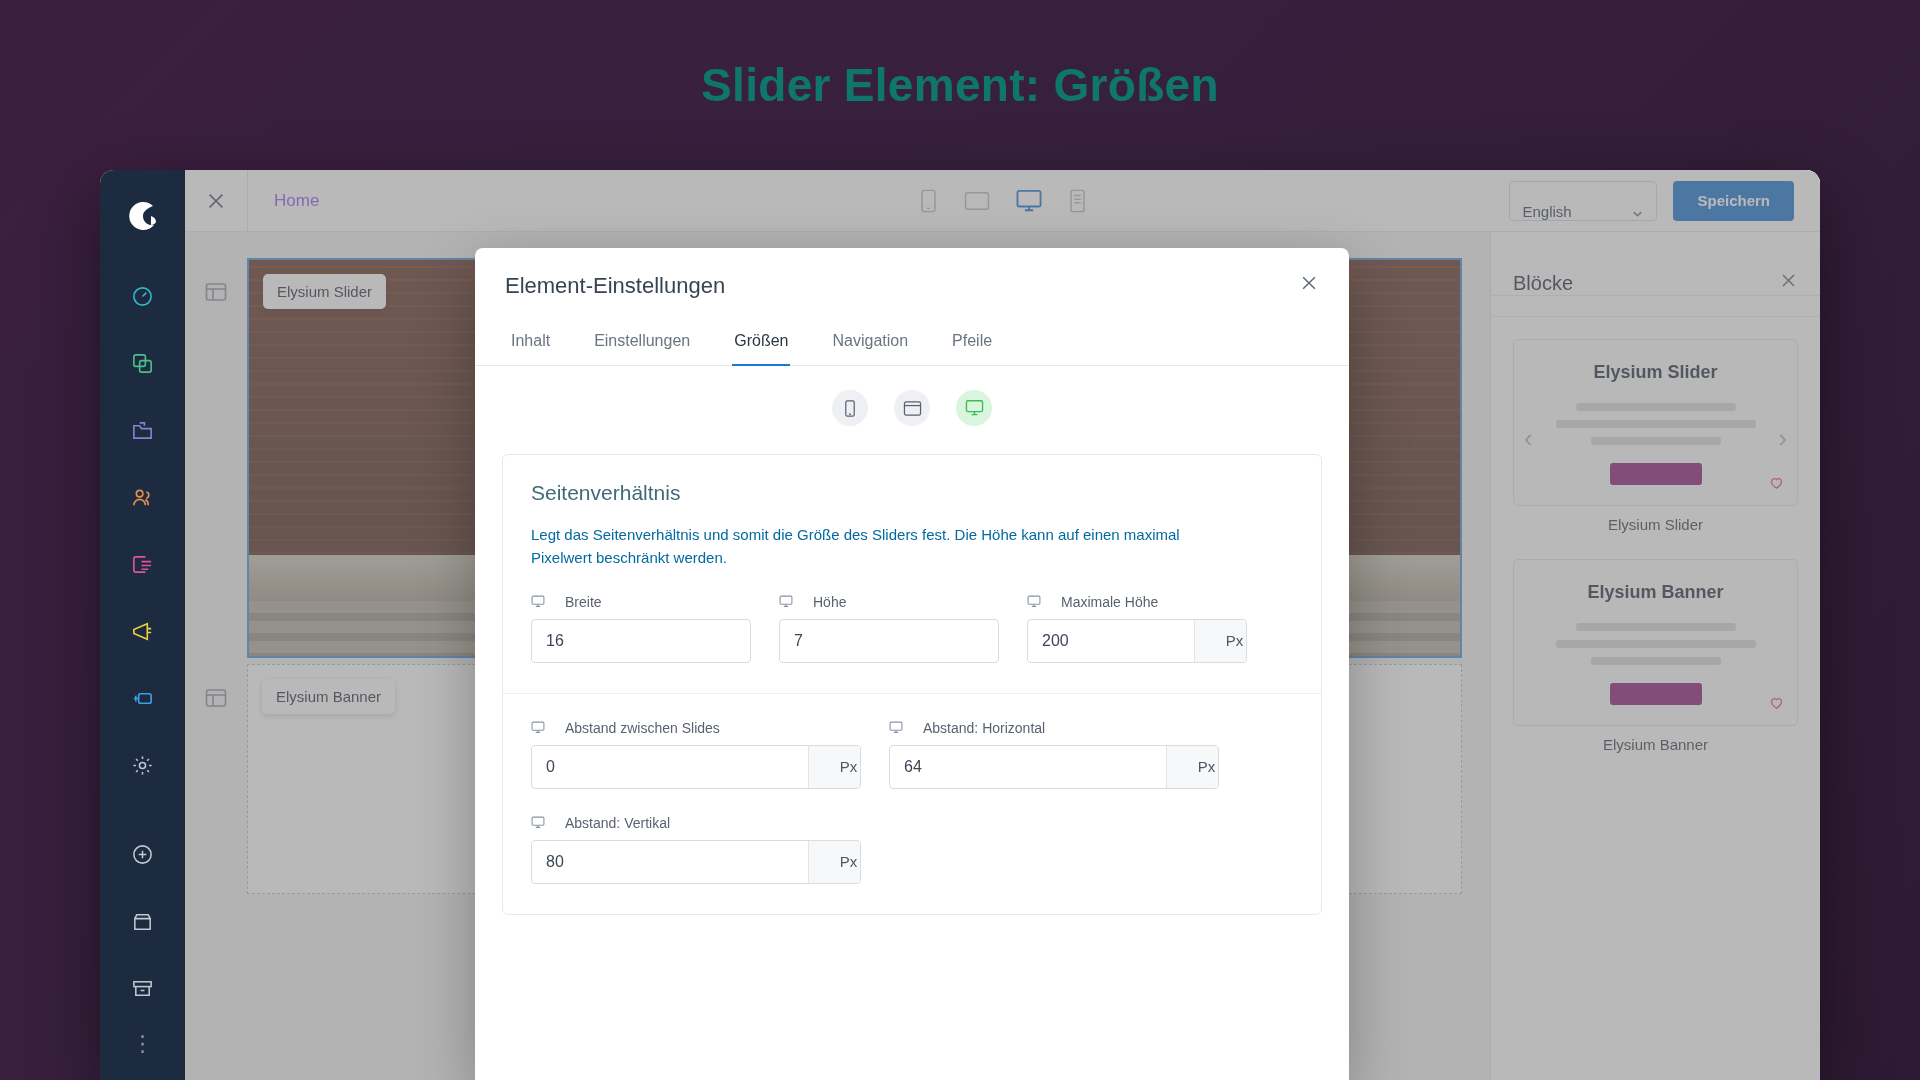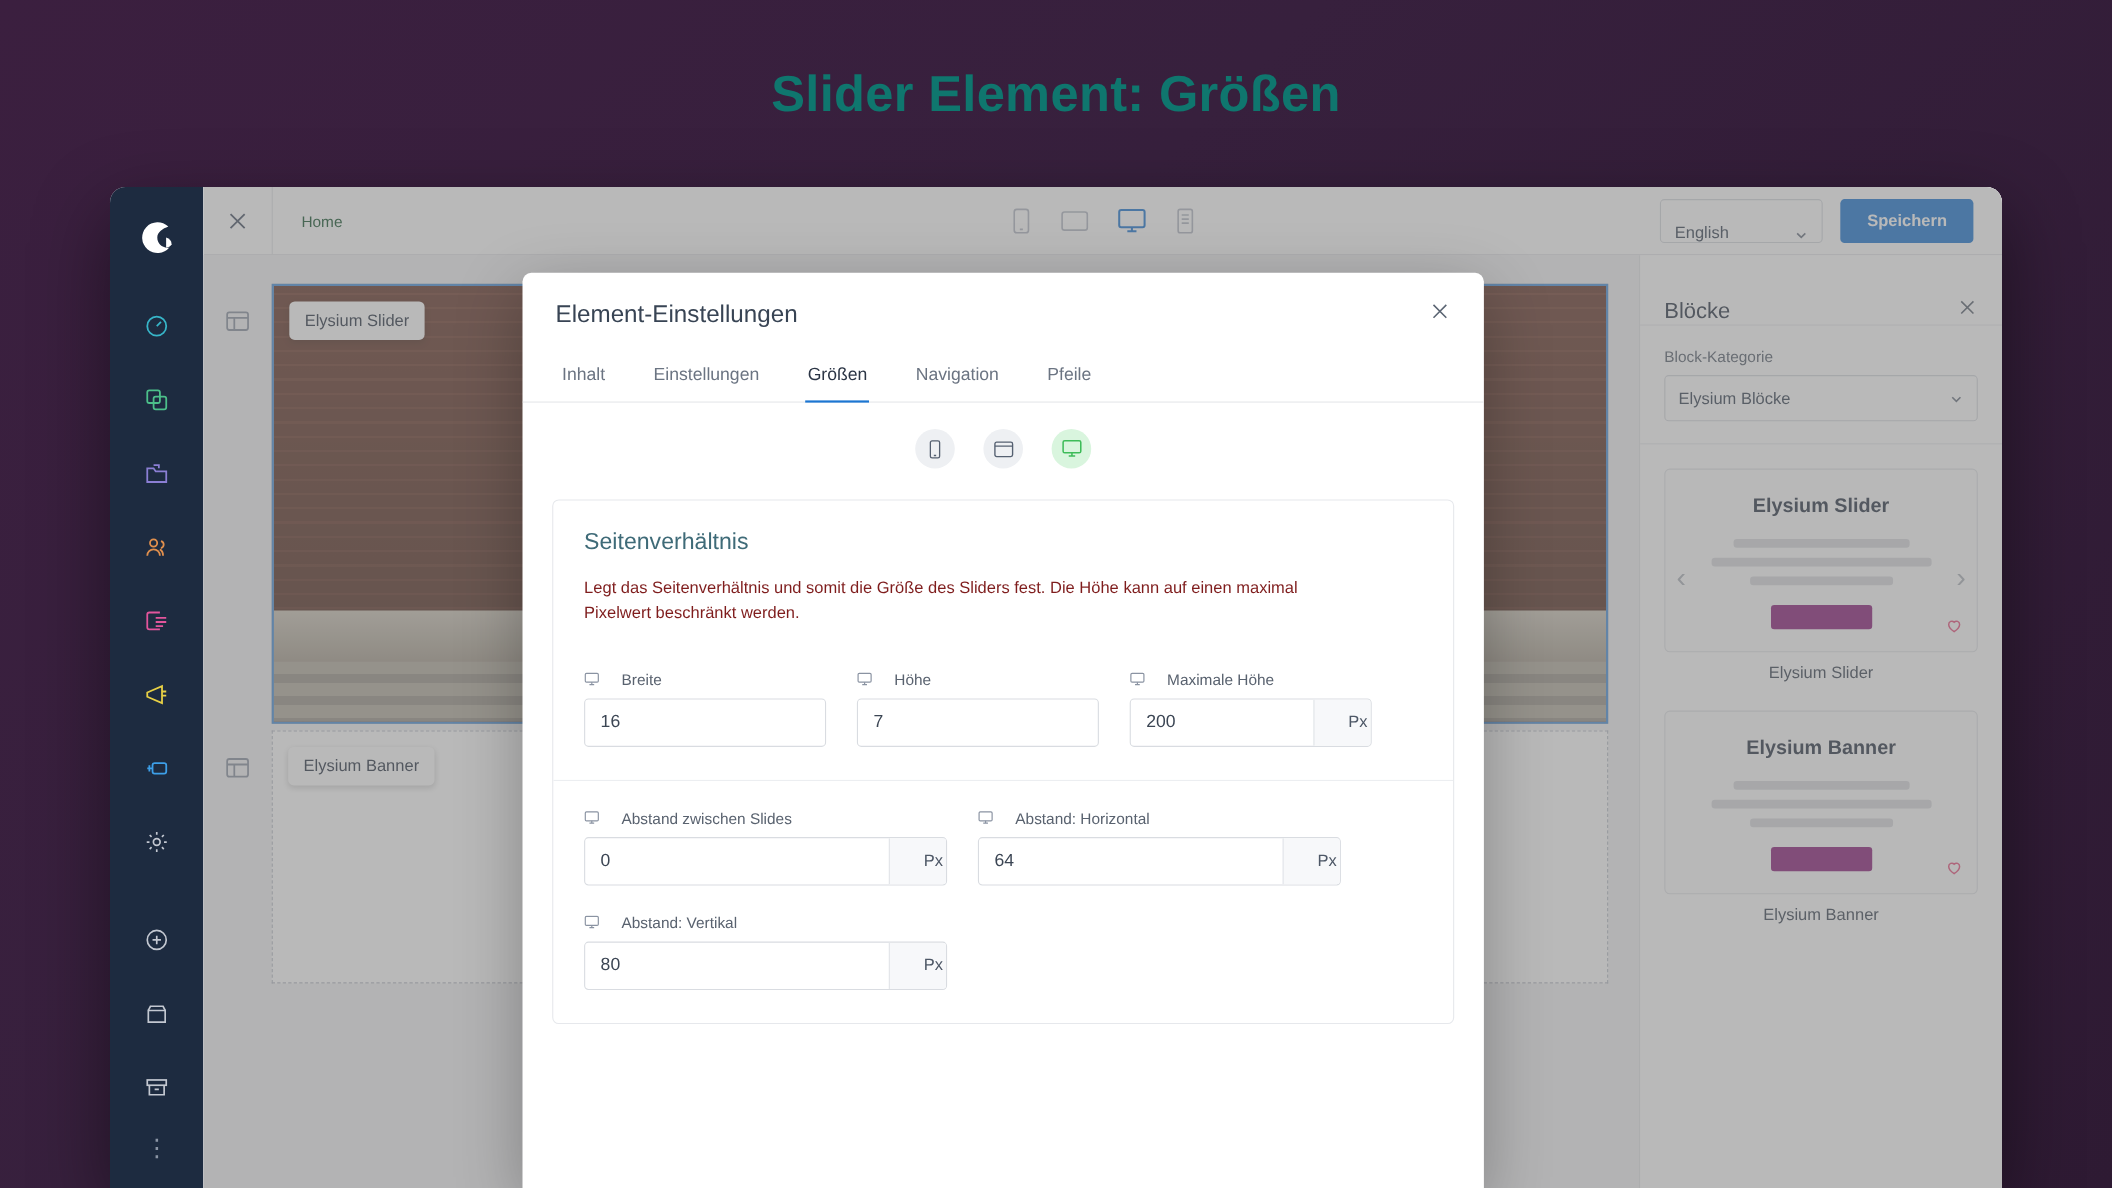--- a/index.html
+++ b/index.html
@@ -79,21 +79,21 @@
     flex-shrink: 0;
   }
   .topbar-close {
     width: 63px; height: 62px;
     display: flex; align-items: center; justify-content: center;
     border-right: 1px solid #e4e5e8;
     color: #4a5568;
   }
   .topbar-title {
     padding-left: 26px;
-    font-size: 14px; color: #14532d; font-weight: 500;
+    font-size: 17px; color: #8b5cf6; font-weight: 500;
   }
   .topbar-devices {
     margin-left: auto; margin-right: auto;
     display: flex; gap: 26px; align-items: center;
     position: absolute; left: 50%; transform: translateX(-50%);
   }
   .dev-btn { color: #b3b9c4; display: flex; }
   .dev-btn.active { color: #1c76d2; }
   .topbar-right {
     margin-left: auto; display: flex; align-items: center;
@@ -295,21 +295,21 @@
     border: 1px solid #e6e8ec; border-radius: 6px;
     background: #ffffff;
     overflow: hidden;
   }
   .sect { padding: 26px 28px 30px 28px; }
   .sect + .sect { border-top: 1px solid #eceef1; }
   .sect-title {
     font-size: 21px; color: #3f6b78; margin-bottom: 18px; font-weight: 400;
   }
   .sect-desc {
-    font-size: 15px; color: #7f1d1d; line-height: 1.55; margin-bottom: 40px;
+    font-size: 15px; color: #0369a1; line-height: 1.55; margin-bottom: 24px;
     max-width: 660px;
   }
   .fields { display: flex; gap: 28px; flex-wrap: wrap; }
   .field { width: 220px; }
   .field.wide { width: 330px; }
   .f-label {
     display: flex; align-items: center; gap: 20px;
     font-size: 14px; color: #59626f; margin-bottom: 9px;
   }
   .f-input {
@@ -509,29 +509,20 @@
       <div class="rightpanel">
         <div class="rp-head">
           <div class="rp-title">Blöcke</div>
           <div class="rp-close">
             <svg width="19" height="19" viewBox="0 0 24 24" fill="none" stroke="currentColor" stroke-width="1.8">
                 <path d="M5 5l14 14M19 5L5 19"></path>
               </svg>
           </div>
         </div>
 
-        <div class="rp-field">
-          <div class="rp-label">Block-Kategorie</div>
-          <div class="rp-select">
-            <span>Elysium Blöcke</span>
-            <svg width="13" height="13" viewBox="0 0 14 14" fill="none" stroke="#6b7482" stroke-width="1.6">
-                <path d="M3 5.5l4 4 4-4"></path>
-              </svg>
-          </div>
-        </div>
         <div class="rp-sep"></div>
 
         <div class="rp-cards">
 
           <div class="rp-card">
             <div class="rp-card-title">Elysium Slider</div>
             <div class="skel" style="width:160px;height:8px;"></div>
             <div class="skel" style="width:200px;height:8px;"></div>
             <div class="skel" style="width:130px;height:8px;"></div>
             <div class="rp-cta"></div>

